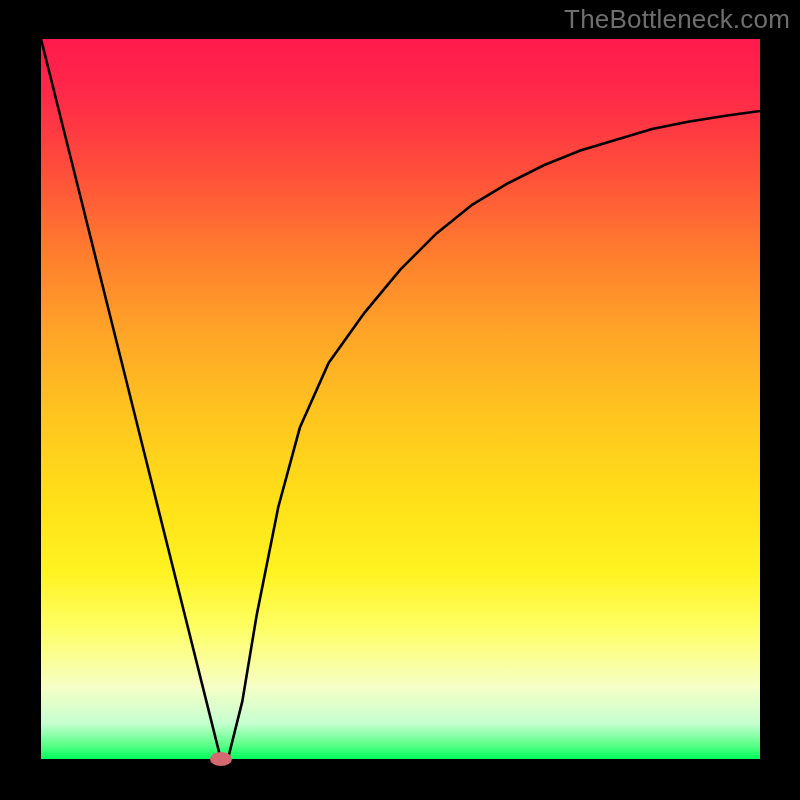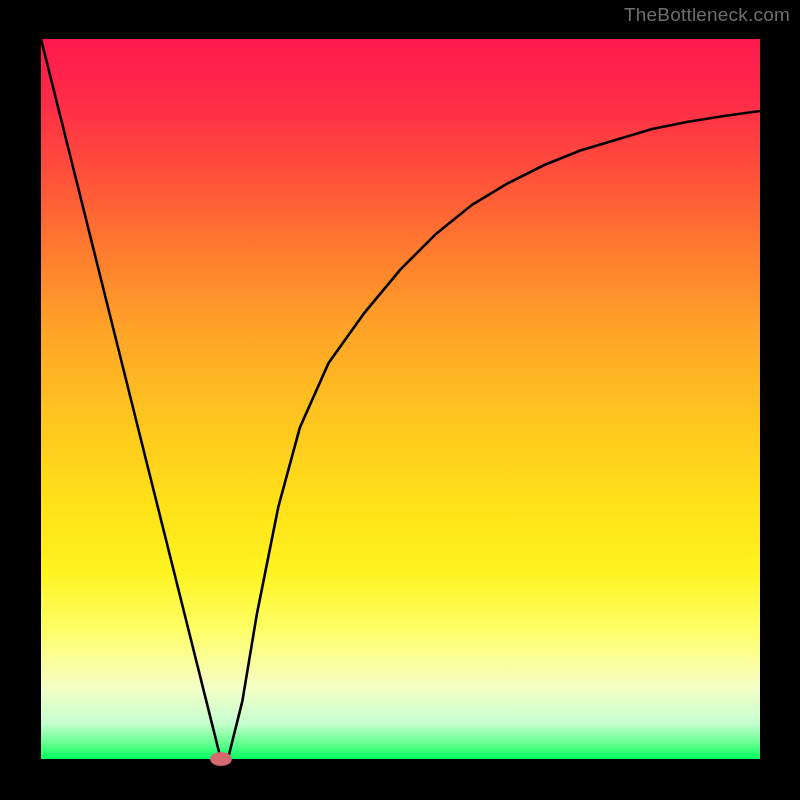--- a/index.html
+++ b/index.html
@@ -56,21 +56,21 @@
     background: #d46a6f;
     border-radius: 50%;
     left: 165px;
     top: 707px;
   }
   .watermark {
     position: absolute;
     top: 4px;
     right: 10px;
     color: #6e6e6e;
-    font-size: 19px;
+    font-size: 26px;
     font-weight: 400;
     letter-spacing: 0.2px;
   }
 </style>
 </head>
 <body>
 
 <div class="frame">
 
   <div class="watermark">TheBottleneck.com</div>

